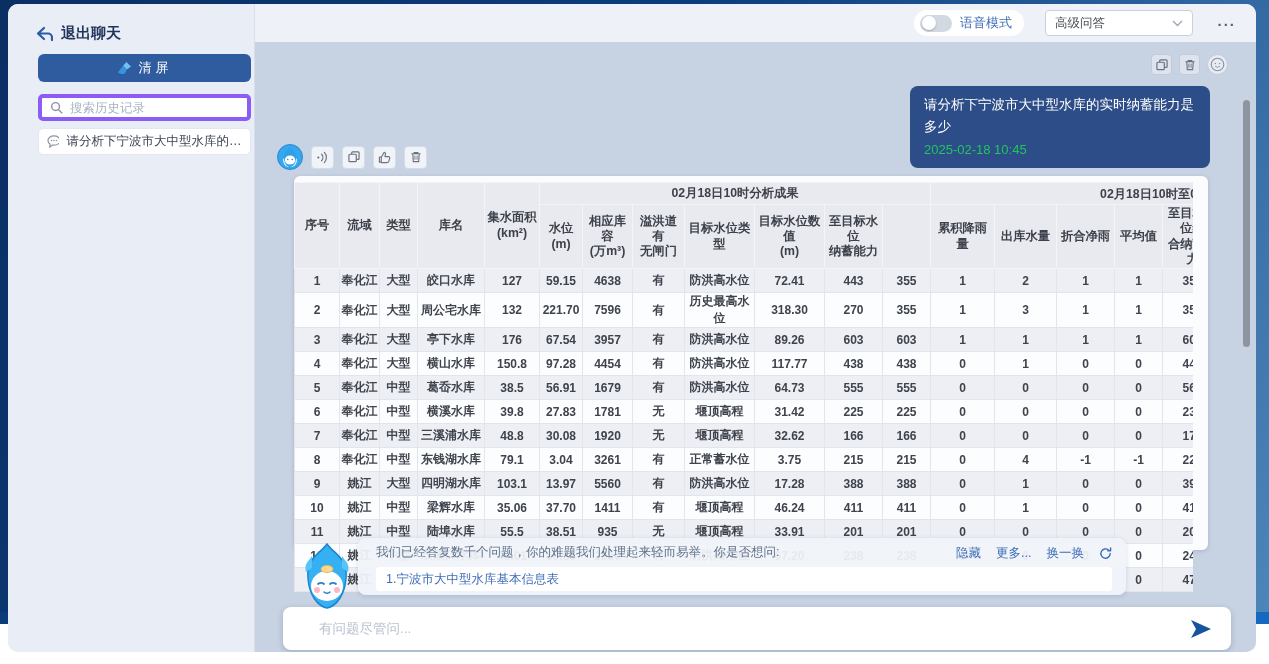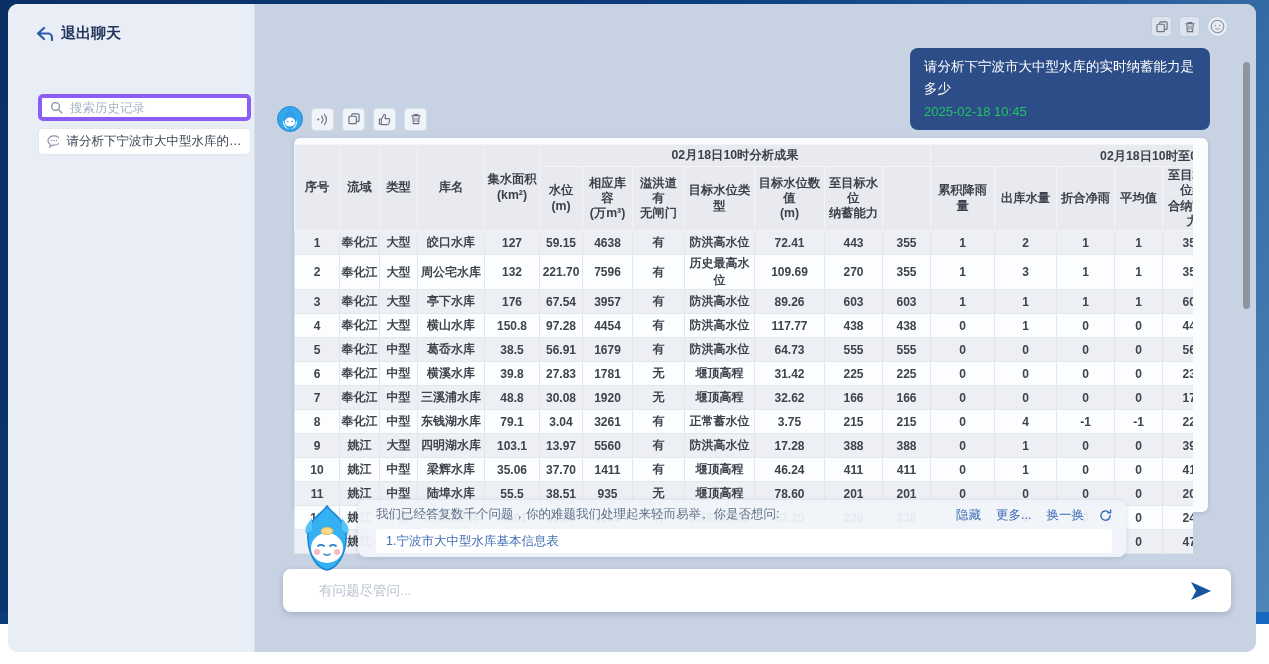--- a/index.html
+++ b/index.html
@@ -117,20 +117,29 @@
     <aside class="sidebar">
       <div class="exit-row">
         <span>
           <svg width="17" height="15" viewBox="0 0 17 15">
               <path d="M8 2 L2 7.5 L8 13 M2 7.5 H12 a4 4 0 0 1 4 4 V14" fill="none" stroke="#2b5ca8" stroke-width="2.2" stroke-linecap="round" stroke-linejoin="round"></path>
             </svg>
         </span>
         <span>退出聊天</span>
       </div>
 
+      <button class="clear-btn">
+        <span>
+          <svg width="15" height="14" viewBox="0 0 16 15">
+              <path d="M10 1 L15 6 L10.5 9 L6.5 5 Z" fill="#6fc2f2"></path>
+              <path d="M6.5 5 L10.5 9 L8.5 13.5 C5.5 14.5 2.5 13.5 1 12 Z" fill="#3b93df"></path>
+            </svg>
+        </span>
+        <span>清屏</span>
+      </button>
 
       <div class="search-box">
         <span>
           <svg width="13" height="13" viewBox="0 0 14 14">
               <circle cx="6" cy="6" r="4.2" fill="none" stroke="#8b93a5" stroke-width="1.5"></circle>
               <path d="M9.3 9.3 L12.8 12.8" stroke="#8b93a5" stroke-width="1.5" stroke-linecap="round"></path>
             </svg>
         </span>
         <input type="text" placeholder="搜索历史记录" style="">
       </div>
@@ -142,20 +151,37 @@
               <circle cx="4.8" cy="6" r=".8" fill="#8b93a5"></circle>
               <circle cx="7.5" cy="6" r=".8" fill="#8b93a5"></circle>
               <circle cx="10.2" cy="6" r=".8" fill="#8b93a5"></circle>
             </svg>
         </span>
         <span>请分析下宁波市大中型水库的实时...</span>
       </div>
     </aside>
 
     <div class="main">
+      <div class="topbar">
+        <div class="voice-pill">
+          <span class="toggle-track">
+              <span class="toggle-knob"></span>
+            </span>
+          <span class="voice-label">语音模式</span>
+        </div>
+        <div class="mode-select">
+          <span>高级问答</span>
+          <span>
+            <svg width="11" height="7" viewBox="0 0 11 7">
+                <path d="M1 1 L5.5 5.5 L10 1" fill="none" stroke="#a0a7b4" stroke-width="1.4"></path>
+              </svg>
+          </span>
+        </div>
+        <div class="more-dots">...</div>
+      </div>
 
       <div class="chat">
 
         <div class="chat-actions">
           <div class="act-btn">
             <svg width="12" height="12" viewBox="0 0 13 13">
                 <rect x="1" y="3.5" width="8" height="8" rx="1" fill="none" stroke="#6b7280" stroke-width="1.3"></rect>
                 <path d="M4 3.5 V2 a1 1 0 0 1 1-1 h6 a1 1 0 0 1 1 1 v6 a1 1 0 0 1-1 1 h-1.5" fill="none" stroke="#6b7280" stroke-width="1.3"></path>
               </svg>
           </div>
@@ -291,21 +317,21 @@
                   <tr>
                     <td class="">2</td>
                     <td class="">奉化江</td>
                     <td class="">大型</td>
                     <td class="namehl">周公宅水库</td>
                     <td class="">132</td>
                     <td class="">221.70</td>
                     <td class="">7596</td>
                     <td class="">有</td>
                     <td class="">历史最高水位</td>
-                    <td class="">109.69</td>
+                    <td class="">318.30</td>
                     <td class="ylw">270</td>
                     <td class="ylw">355</td>
                     <td class="blu">1</td>
                     <td class="blu">3</td>
                     <td class="">1</td>
                     <td class="">1</td>
                     <td class="">350</td>
                   </tr>
                   <tr>
                     <td class="">3</td>
@@ -462,21 +488,21 @@
                   <tr>
                     <td class="">11</td>
                     <td class="">姚江</td>
                     <td class="">中型</td>
                     <td class="">陆埠水库</td>
                     <td class="">55.5</td>
                     <td class="">38.51</td>
                     <td class="">935</td>
                     <td class="">无</td>
                     <td class="">堰顶高程</td>
-                    <td class="">78.60</td>
+                    <td class="">33.91</td>
                     <td class="ylw">201</td>
                     <td class="ylw">201</td>
                     <td class="blu">0</td>
                     <td class="blu">0</td>
                     <td class="">0</td>
                     <td class="">0</td>
                     <td class="">200</td>
                   </tr>
                   <tr>
                     <td class="">12</td>

